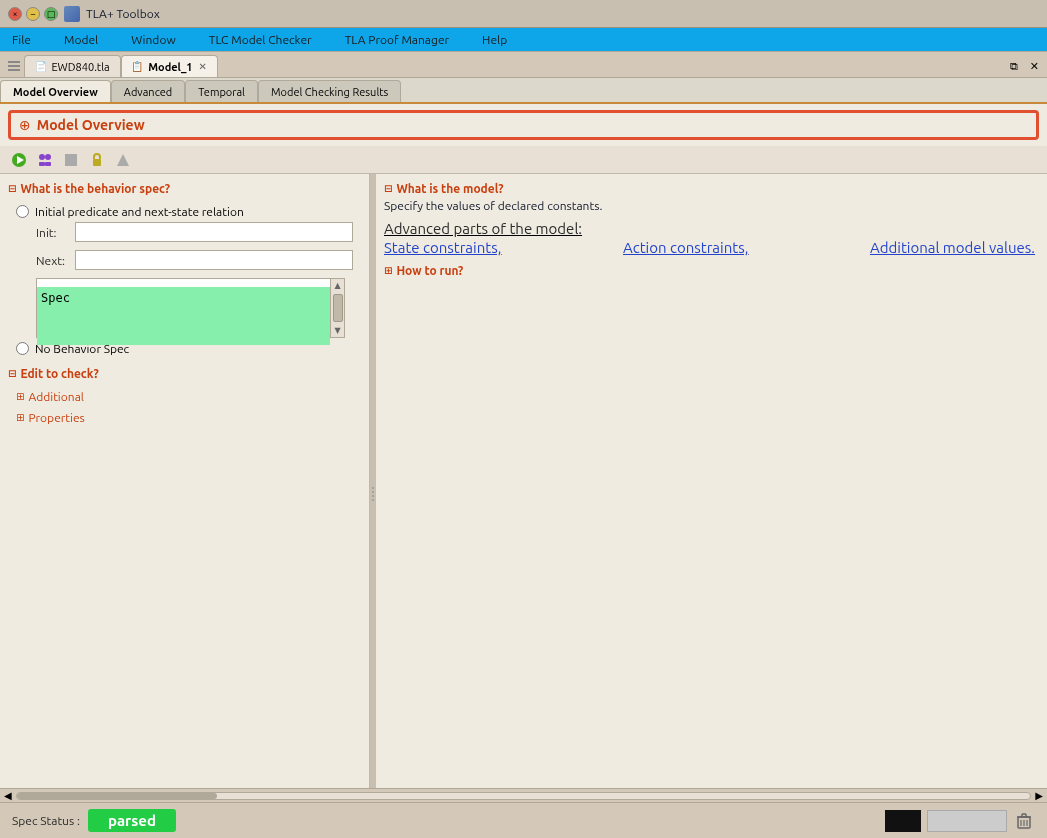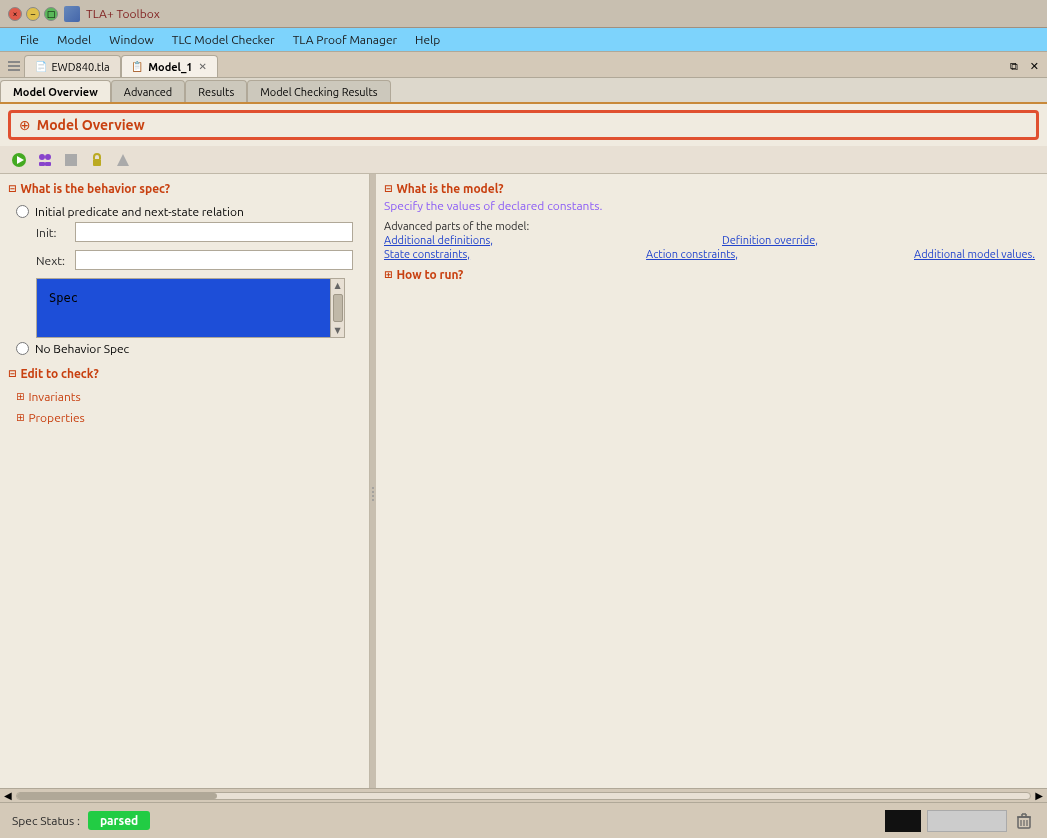--- a/index.html
+++ b/index.html
@@ -36,26 +36,26 @@
       display: flex; align-items: center; justify-content: center;
       font-size: 9px;
       cursor: pointer;
     }
     .tb-btn-close { background: #e05a4a; }
     .tb-btn-min { background: #e0c04a; }
     .tb-btn-max { background: #5ab85a; }
 
     
     .menu-bar {
-      background: #7dd3fc;
+      background: #0ea5e9;
       height: 24px;
       display: flex;
       align-items: center;
-      padding: 0 12px;
-      gap: 2px;
+      padding: 0 4px;
+      gap: 17px;
       border-bottom: 1px solid #b0a898;
     }
     .menu-item {
       padding: 2px 8px;
       font-size: 12px;
       cursor: pointer;
       color: #1a1a1a;
       border-radius: 2px;
     }
 
@@ -233,22 +233,23 @@
       border: 1px solid #b0a898;
       height: 60px;
     }
     .spec-textarea {
       width: 100%;
       height: 100%;
       border: none;
       resize: none;
       font-family: monospace;
       font-size: 12px;
-      padding: 12px;
-      background: #1d4ed8;
+      padding: 4px;
+      background: #86efac;
+      margin-top: 8px;
     }
     .spec-scrollbar {
       position: absolute;
       right: 0;
       top: 0;
       width: 14px;
       height: 100%;
       background: #e8e0d4;
       border-left: 1px solid #b0a898;
       display: flex;
@@ -305,21 +306,21 @@
       display: flex;
       align-items: center;
       gap: 4px;
       color: #c84010;
       font-weight: bold;
       font-size: 12px;
       margin-bottom: 4px;
     }
     .model-spec-desc {
       font-size: 12px;
-      color: #8b5cf6;
+      color: #0f172a;
       margin-bottom: 6px;
     }
 
     
     .model-value-list {
       border: 1px solid #c08050;
       background: white;
       margin-bottom: 8px;
       min-height: 100px;
     }
@@ -329,21 +330,22 @@
       font-size: 12px;
     }
     .model-value-row.selected {
       background: #e07020;
       color: white;
     }
 
     
     .advanced-parts {
       margin-top: 8px;
-      font-size: 11px;
+      font-size: 15px;
+      text-decoration: underline;
     }
     .advanced-parts-label {
       color: #2a2a2a;
     }
     .advanced-link {
       color: #2244cc;
       text-decoration: underline;
       cursor: pointer;
       margin-right: 4px;
     }
@@ -374,23 +376,23 @@
       padding: 0 12px;
       gap: 8px;
     }
     .spec-status-label {
       font-size: 12px;
       color: #2a2a2a;
     }
     .spec-status-badge {
       background: #22cc44;
       color: white;
-      padding: 3px 12px;
+      padding: 3px 20px;
       border-radius: 3px;
-      font-size: 12px;
+      font-size: 15px;
       font-weight: bold;
     }
     .status-text-area {
       display: flex;
       align-items: center;
       gap: 6px;
     }
 
     
     .panel-separator {
@@ -403,21 +405,21 @@
 </head>
 <body>
 
 <div class="title-bar">
   <div class="title-bar-buttons">
     <div class="tb-btn tb-btn-close">×</div>
     <div class="tb-btn tb-btn-min">–</div>
     <div class="tb-btn tb-btn-max">□</div>
   </div>
   <div style="width:16px;height:16px;background:linear-gradient(135deg,#6688bb,#4466aa);border-radius:2px;"></div>
-  <span style="font-size:12px;color:#7f1d1d;">TLA+ Toolbox</span>
+  <span style="font-size:12px;color:#0f172a;">TLA+ Toolbox</span>
 </div>
 
 <div class="menu-bar">
   <span class="menu-item">File</span>
   <span class="menu-item">Model</span>
   <span class="menu-item">Window</span>
   <span class="menu-item">TLC Model Checker</span>
   <span class="menu-item">TLA Proof Manager</span>
   <span class="menu-item">Help</span>
 </div>
@@ -446,21 +448,21 @@
 </div>
 
 <div class="inner-tab-bar">
   <div class="inner-tab active">
     <span>Model Overview</span>
   </div>
   <div class="inner-tab">
     <span>Advanced</span>
   </div>
   <div class="inner-tab">
-    <span>Results</span>
+    <span>Temporal</span>
   </div>
   <div class="inner-tab">
     <span>Model Checking Results</span>
   </div>
 </div>
 
 <div style="background:#f0ebe0;padding:2px 4px;">
   <div class="model-overview-header">
     <span style="color:#c84010;font-size:14px;">⊕</span>
     <span class="model-overview-title">Model Overview</span>
@@ -549,21 +551,21 @@
 
       <div class="check-section">
         <div class="section-header">
           <span class="section-toggle">⊟</span>
           <span>Edit to check?</span>
         </div>
 
 
         <div class="expandable-item">
           <span class="expandable-icon">⊞</span>
-          <span>Invariants</span>
+          <span>Additional</span>
         </div>
 
         <div class="expandable-item">
           <span class="expandable-icon">⊞</span>
           <span>Properties</span>
         </div>
       </div>
     </div>
 
     <div class="panel-separator">
@@ -581,26 +583,20 @@
         <div class="model-spec-header">
           <span class="section-toggle">⊟</span>
           <span>What is the model?</span>
         </div>
         <p class="model-spec-desc">Specify the values of declared constants.</p>
 
 
         <div class="advanced-parts">
           <span class="advanced-parts-label">Advanced parts of the model:</span>
           <div style="display:flex;gap:0px;flex-wrap:wrap;margin-top:2px;">
-            <div style="display:flex;width:100%;gap:8px;margin-bottom:2px;">
-              <span class="advanced-link">Additional definitions,</span>
-              <span style="flex:1;"></span>
-              <span class="advanced-link">Definition override,</span>
-              <span style="flex:1;"></span>
-            </div>
             <div style="display:flex;width:100%;gap:8px;">
               <span class="advanced-link">State constraints,</span>
               <span style="flex:1;"></span>
               <span class="advanced-link">Action constraints,</span>
               <span style="flex:1;"></span>
               <span class="advanced-link">Additional model values.</span>
             </div>
           </div>
         </div>
 

